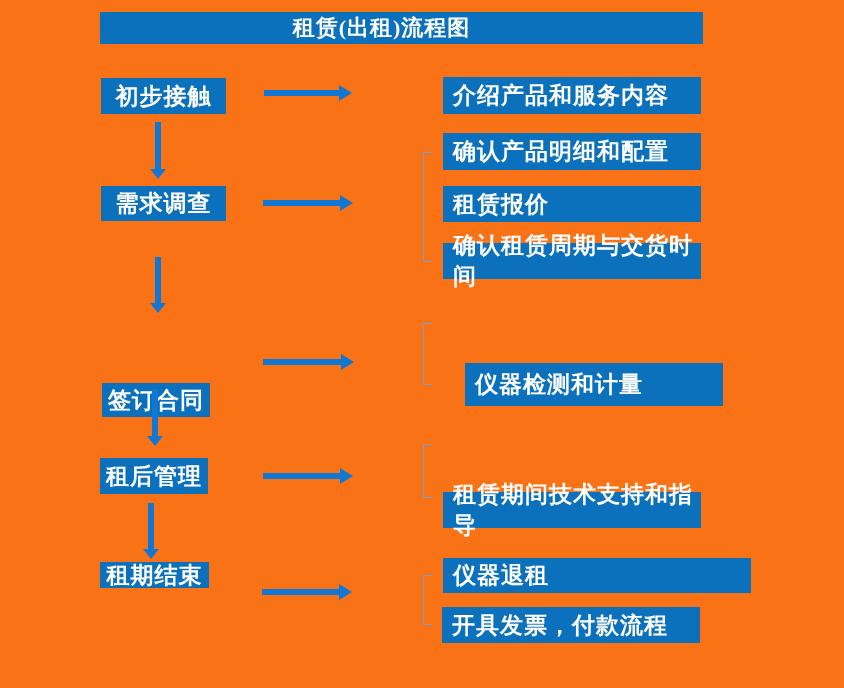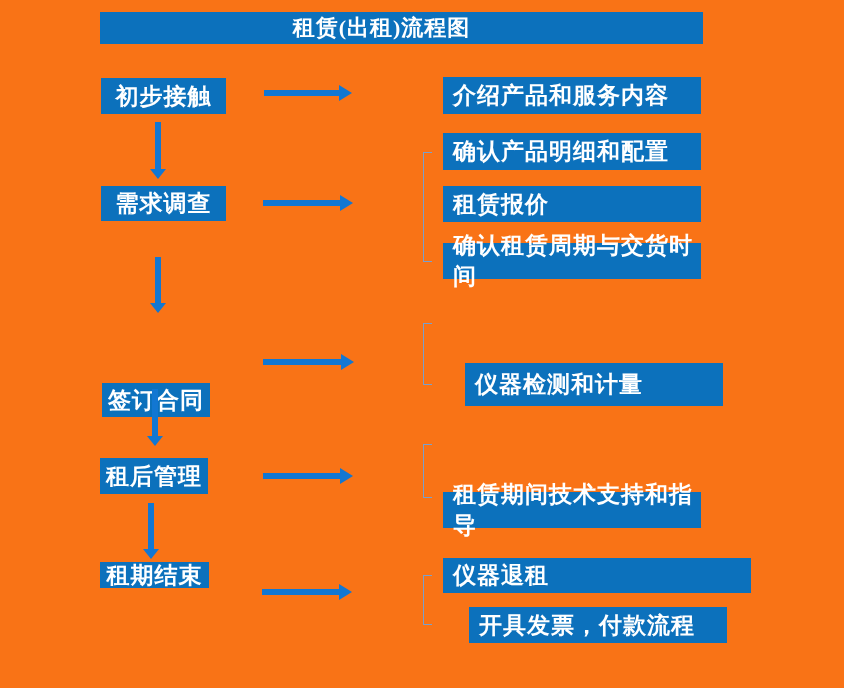--- a/index.html
+++ b/index.html
@@ -87,15 +87,15 @@
 
   <div class="box detail" style="left:443px;top:133px;width:258px;height:37px;">确认产品明细和配置</div>
   <div class="box detail" style="left:443px;top:186px;width:258px;height:36px;">租赁报价</div>
   <div class="box detail" style="left:443px;top:243px;width:258px;height:36px;">确认租赁周期与交货时间</div>
 
   <div class="box detail" style="left:465px;top:363px;width:258px;height:43px;">仪器检测和计量</div>
 
   <div class="box detail" style="left:443px;top:492px;width:258px;height:36px;">租赁期间技术支持和指导</div>
 
   <div class="box detail" style="left:443px;top:558px;width:308px;height:35px;">仪器退租</div>
-  <div class="box detail" style="left:469px;top:607px;width:258px;height:36px;">开具发票，付款流程</div>
+  <div class="box detail" style="left:442px;top:607px;width:258px;height:36px;">开具发票，付款流程</div>
 
 </div>
 
 </body></html>

